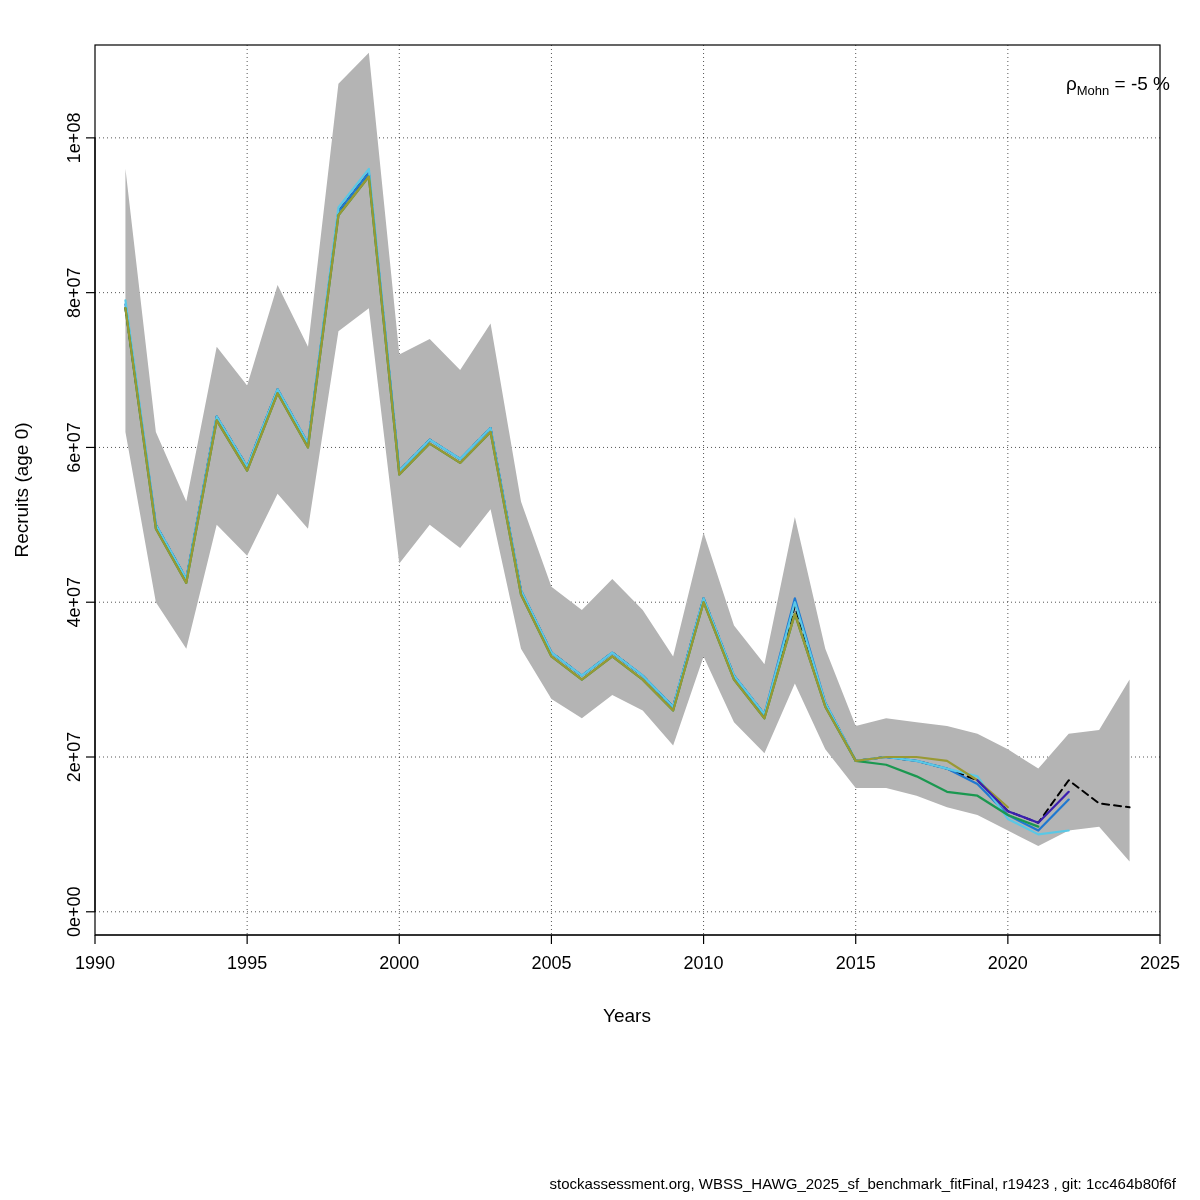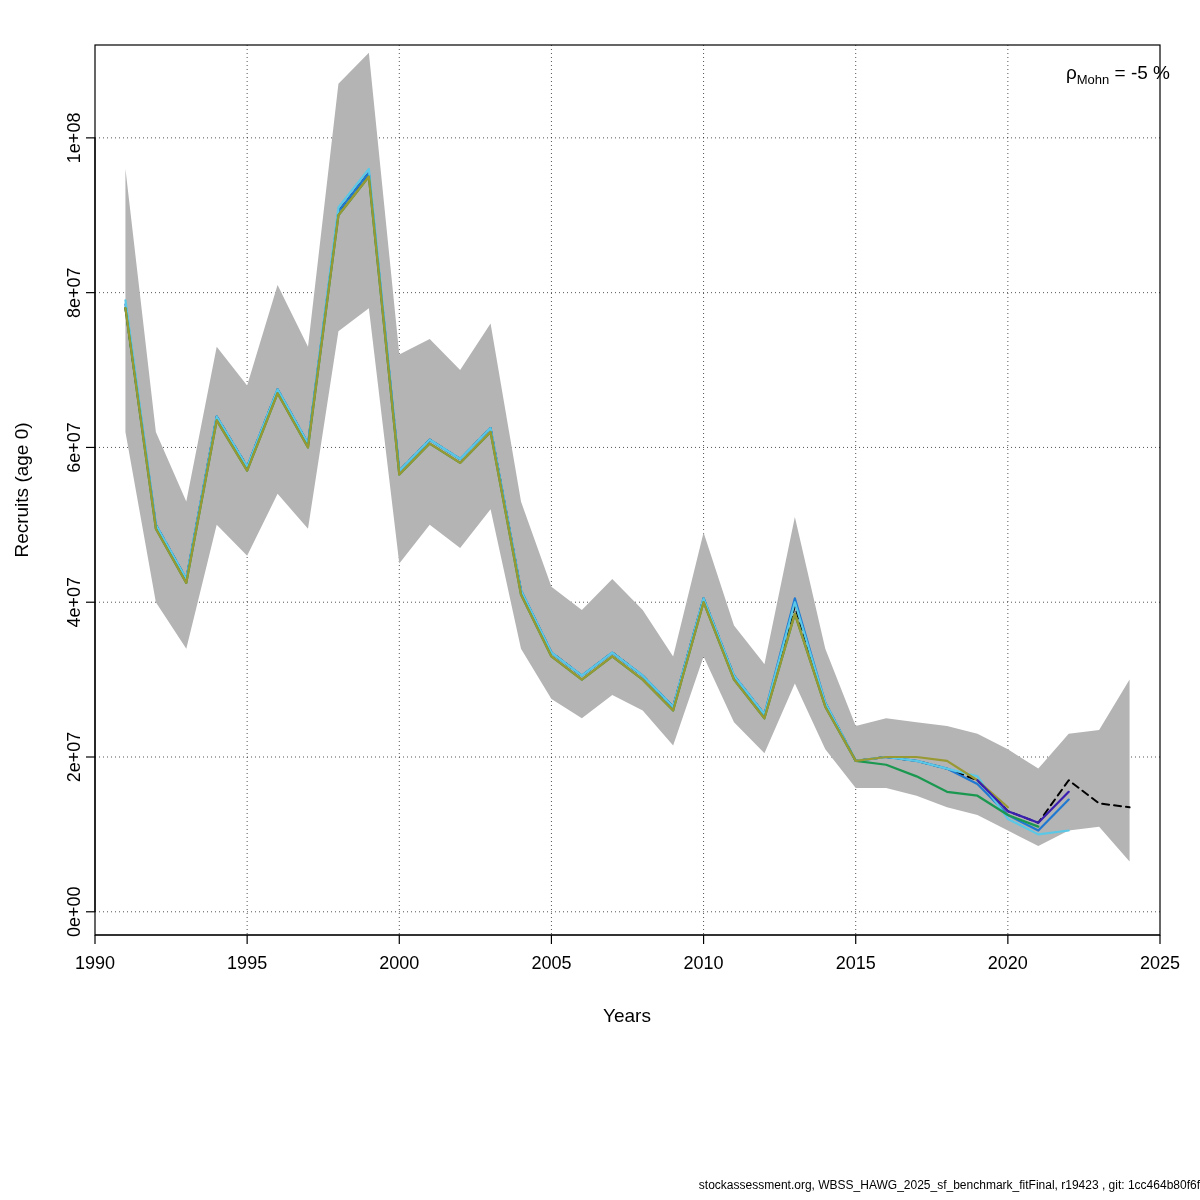--- a/index.html
+++ b/index.html
@@ -38,31 +38,31 @@
     font-size: 19px;
     fill: #000000;
   }
   .tick-label {
     font-family: "Liberation Sans", sans-serif;
     font-size: 18px;
     fill: #000000;
   }
   .footer-text {
     position: absolute;
-    right: 0;
+    right: 24px;
     bottom: 8px;
     font-family: "Liberation Sans", sans-serif;
-    font-size: 12px;
+    font-size: 15px;
     color: #000000;
     white-space: nowrap;
   }
   .mohn {
     position: absolute;
     right: 30px;
-    top: 62px;
+    top: 73px;
     font-family: "Liberation Sans", sans-serif;
     font-size: 19px;
     color: #000000;
     white-space: nowrap;
   }
   .mohn sub {
     font-size: 13px;
   }
 </style>
 </head>

